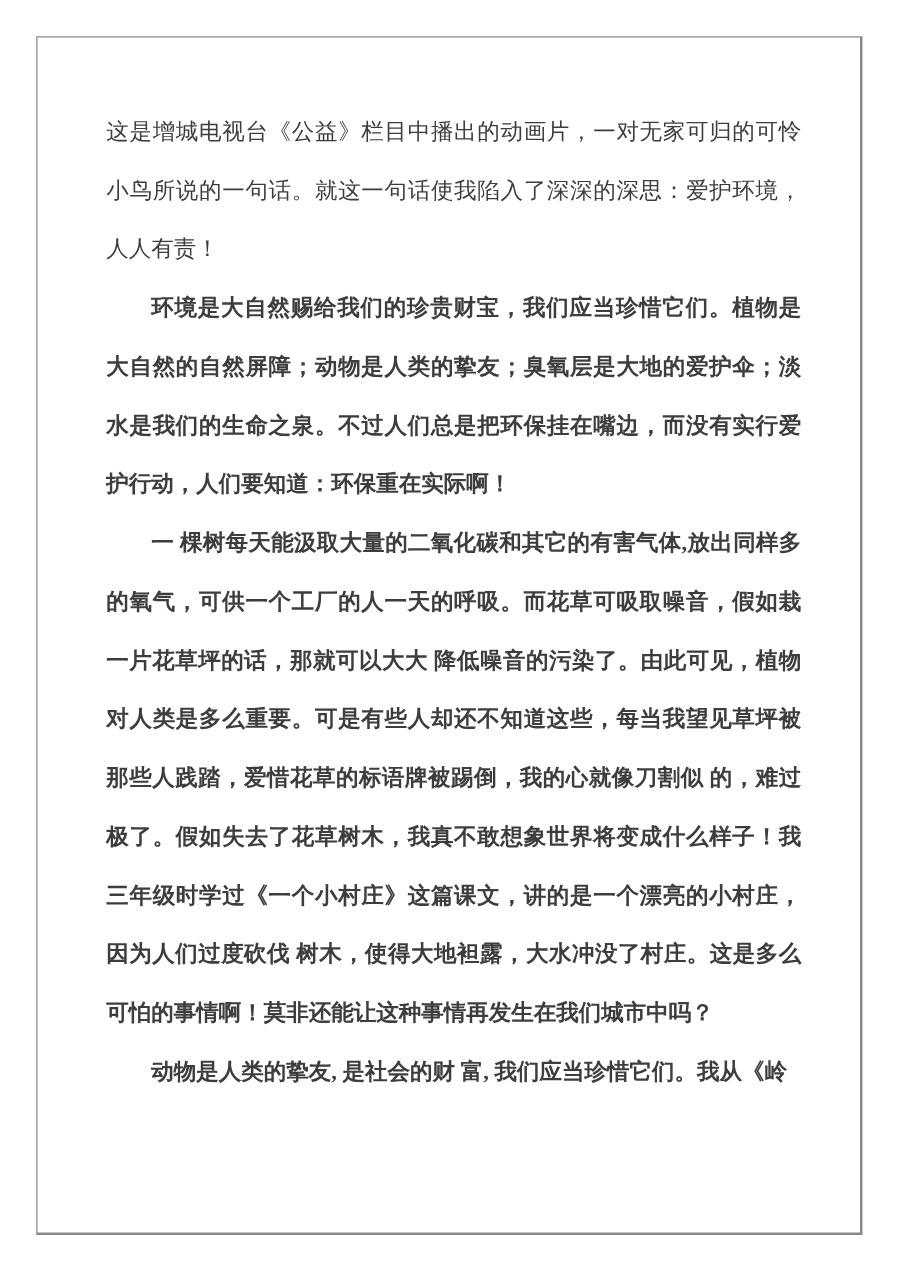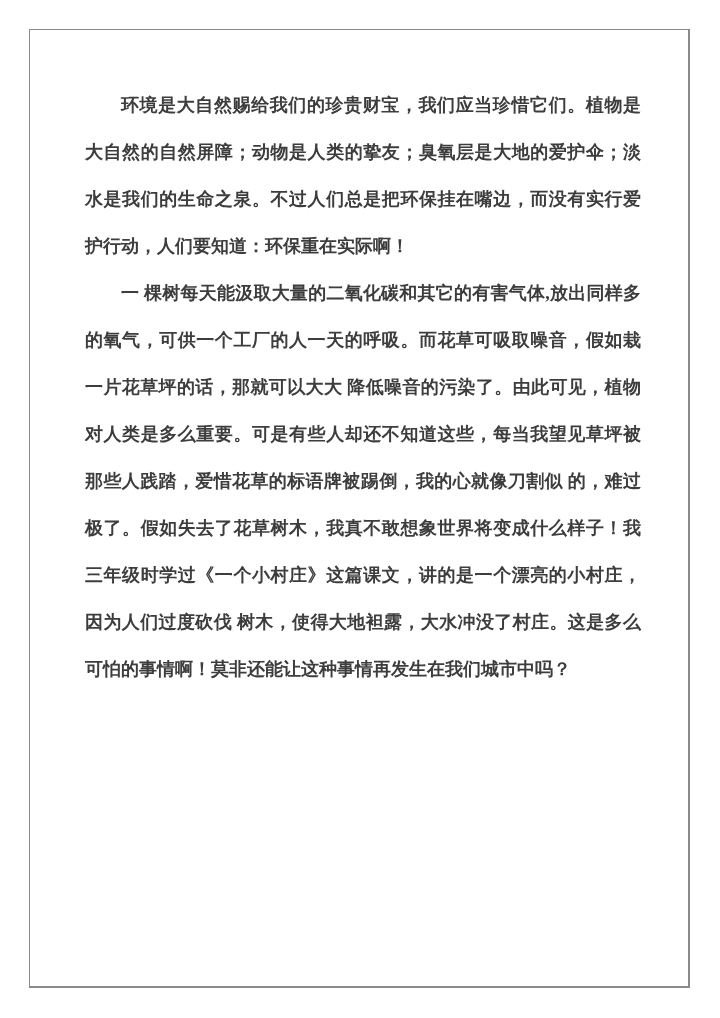--- a/index.html
+++ b/index.html
@@ -48,17 +48,19 @@
     text-indent: 2em;
     font-weight: bold;
   }
 </style>
 </head>
 <body>
 
 <div class="page">
   <div class="page-border">
     <div class="content">
+      <p class="para">这是增城电视台《公益》栏目中播出的动画片，一对无家可归的可怜小鸟所说的一句话。就这一句话使我陷入了深深的深思：爱护环境，人人有责！</p>
       <p class="para indent">环境是大自然赐给我们的珍贵财宝，我们应当珍惜它们。植物是大自然的自然屏障；动物是人类的挚友；臭氧层是大地的爱护伞；淡水是我们的生命之泉。不过人们总是把环保挂在嘴边，而没有实行爱护行动，人们要知道：环保重在实际啊！</p>
       <p class="para indent">一 棵树每天能汲取大量的二氧化碳和其它的有害气体,放出同样多的氧气，可供一个工厂的人一天的呼吸。而花草可吸取噪音，假如栽一片花草坪的话，那就可以大大 降低噪音的污染了。由此可见，植物对人类是多么重要。可是有些人却还不知道这些，每当我望见草坪被那些人践踏，爱惜花草的标语牌被踢倒，我的心就像刀割似 的，难过极了。假如失去了花草树木，我真不敢想象世界将变成什么样子！我三年级时学过《一个小村庄》这篇课文，讲的是一个漂亮的小村庄，因为人们过度砍伐 树木，使得大地袒露，大水冲没了村庄。这是多么可怕的事情啊！莫非还能让这种事情再发生在我们城市中吗？</p>
+      <p class="para indent">动物是人类的挚友, 是社会的财 富, 我们应当珍惜它们。我从《岭</p>
     </div>
   </div>
 </div>
 
 </body></html>

